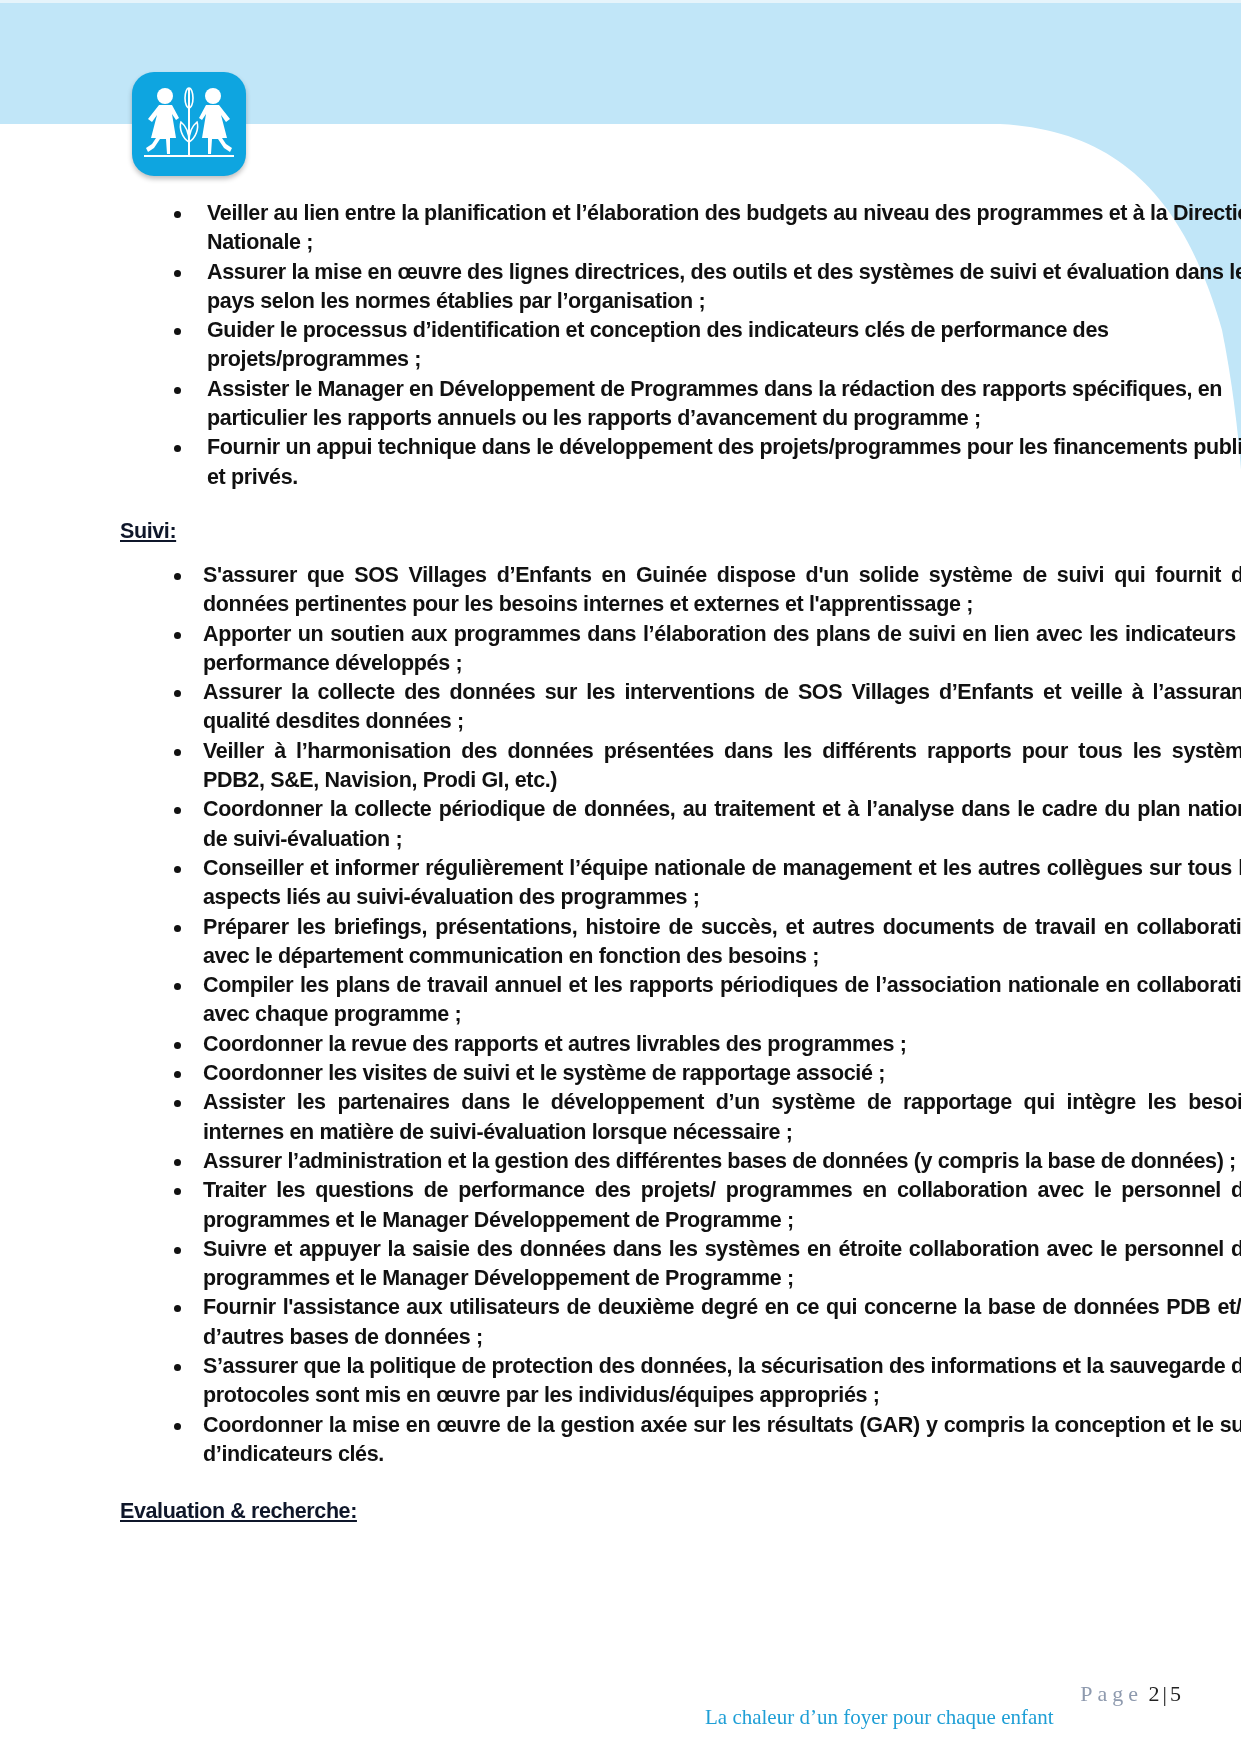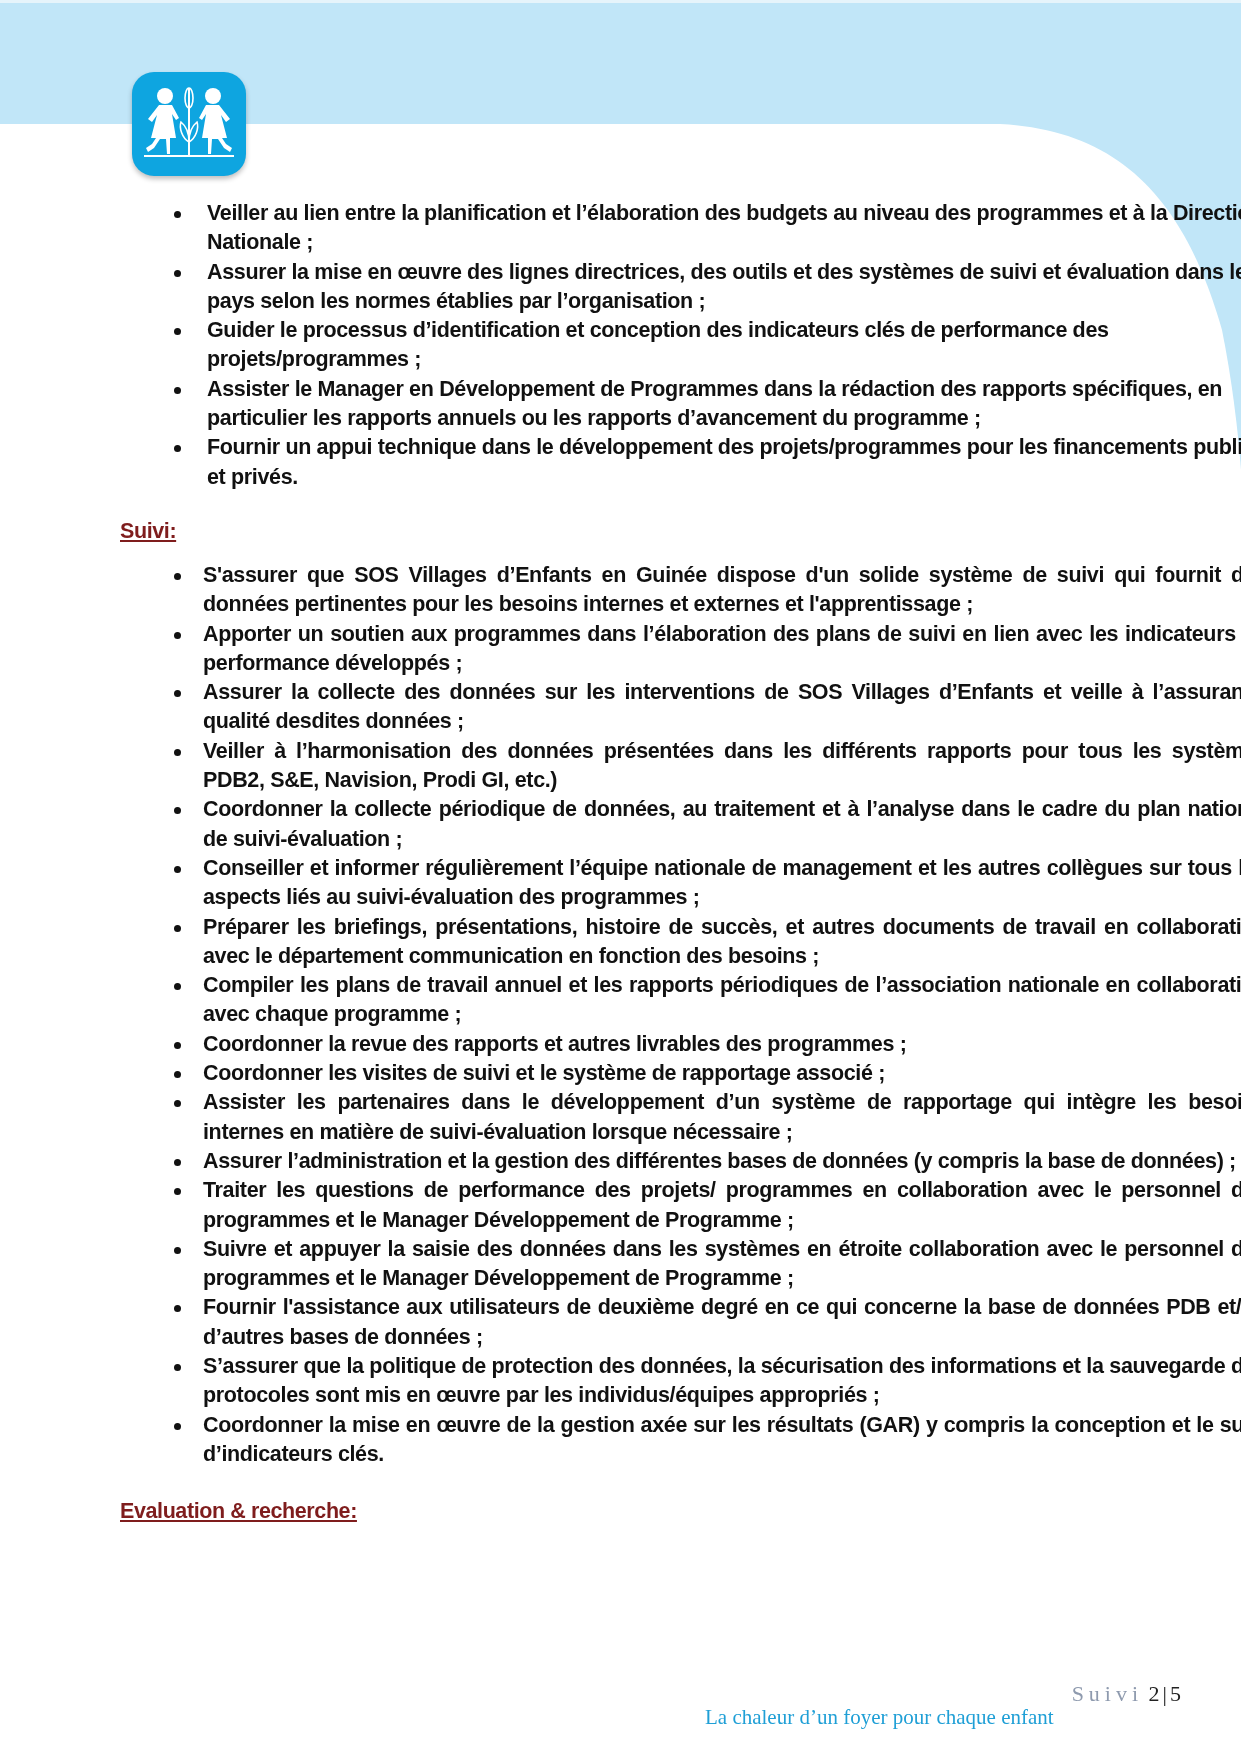--- a/index.html
+++ b/index.html
@@ -41,21 +41,21 @@
       width: 7px; height: 7px; border-radius: 50%;
       background: #111;
     }
     .list-a li { padding-left: 75px; width: 1060px; }
     .list-a li::before { left: 42px; top: 12px; }
     .list-b li { padding-left: 71px; text-align: justify; width: 1064px; }
     .list-b li::before { left: 42px; top: 12px; }
     .section-heading {
       font-size: 21.5px;
       font-weight: bold;
-      color: #7f1d1d;
+      color: #0f172a;
       text-decoration: underline;
       letter-spacing: -0.4px;
       margin: 0;
     }
     .h-suivi { margin-top: 27px; margin-bottom: 17px; }
     .h-eval { margin-top: 30px; }
     .footer-page {
       position: absolute; right: 60px; top: 1681px;
       font-family: "Liberation Serif", "DejaVu Serif", serif;
       font-size: 22px;
@@ -124,16 +124,16 @@
     <li>Suivre et appuyer la saisie des données dans les systèmes en étroite collaboration avec le personnel des programmes et le Manager Développement de Programme ;</li>
     <li>Fournir l'assistance aux utilisateurs de deuxième degré en ce qui concerne la base de données PDB et/ou d’autres bases de données ;</li>
     <li>S’assurer que la politique de protection des données, la sécurisation des informations et la sauvegarde des protocoles sont mis en œuvre par les individus/équipes appropriés ;</li>
     <li>Coordonner la mise en œuvre de la gestion axée sur les résultats (GAR) y compris la conception et le suivi d’indicateurs clés.</li>
   </ul>
 
   <h2 class="section-heading h-eval">Evaluation &amp; recherche:</h2>
 </div>
 
 <div class="footer-page">
-  <span class="pg-label">Suivi</span>
+  <span class="pg-label">Page</span>
   <span class="pg-num">2</span><span class="sep">|</span><span class="pg-num">5</span>
 </div>
 <div class="footer-slogan">La chaleur d’un foyer pour chaque enfant</div>
 
 </body></html>

